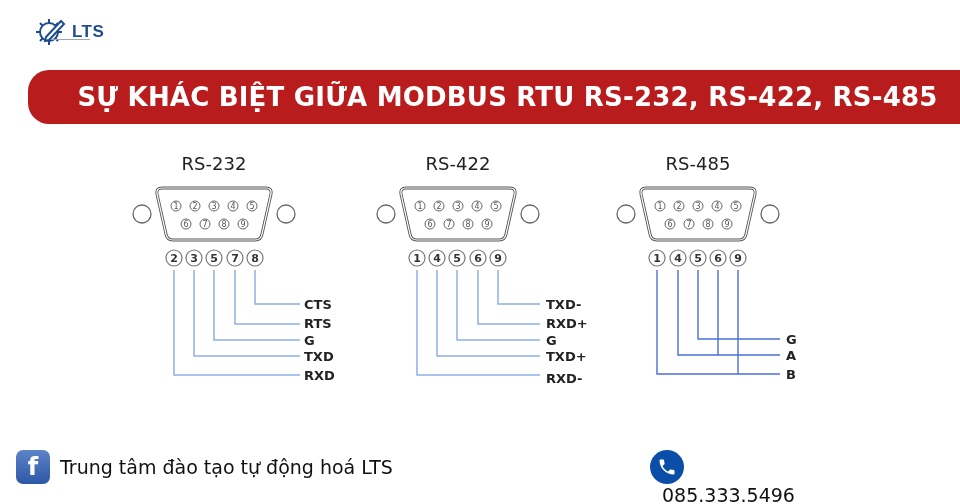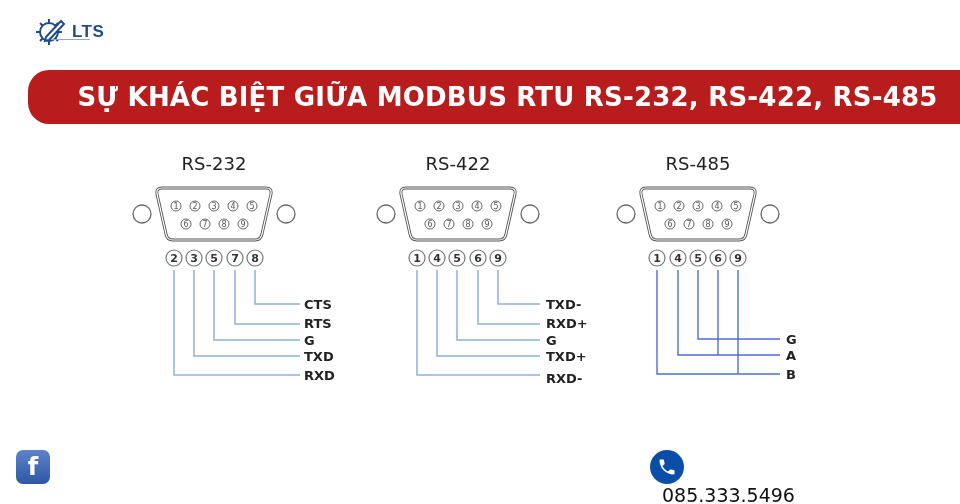--- a/index.html
+++ b/index.html
@@ -171,20 +171,21 @@
         <text x="786" y="344">G</text>
         <text x="786" y="360">A</text>
         <text x="786" y="379">B</text>
       </g>
     </g>
   </svg>
 </div>
 
 <div class="footer-left">
   <div class="fb-icon">f</div>
+  <span class="footer-text">Trung tâm đào tạo tự động hoá LTS</span>
 </div>
 
 <div class="footer-right">
   <div class="phone-icon">
     <svg width="20" height="20" viewBox="0 0 24 24">
         <path fill="#ffffff" d="M6.6 10.8c1.4 2.8 3.8 5.1 6.6 6.6l2.2-2.2c.3-.3.7-.4 1-.2 1.1.4 2.3.6 3.6.6.6 0 1 .4 1 1V20c0 .6-.4 1-1 1C10.6 21 3 13.4 3 4c0-.6.4-1 1-1h3.5c.6 0 1 .4 1 1 0 1.3.2 2.5.6 3.6.1.3 0 .7-.2 1L6.6 10.8z"></path>
       </svg>
   </div>
   <span class="phone-text">085.333.5496</span>
 </div>

